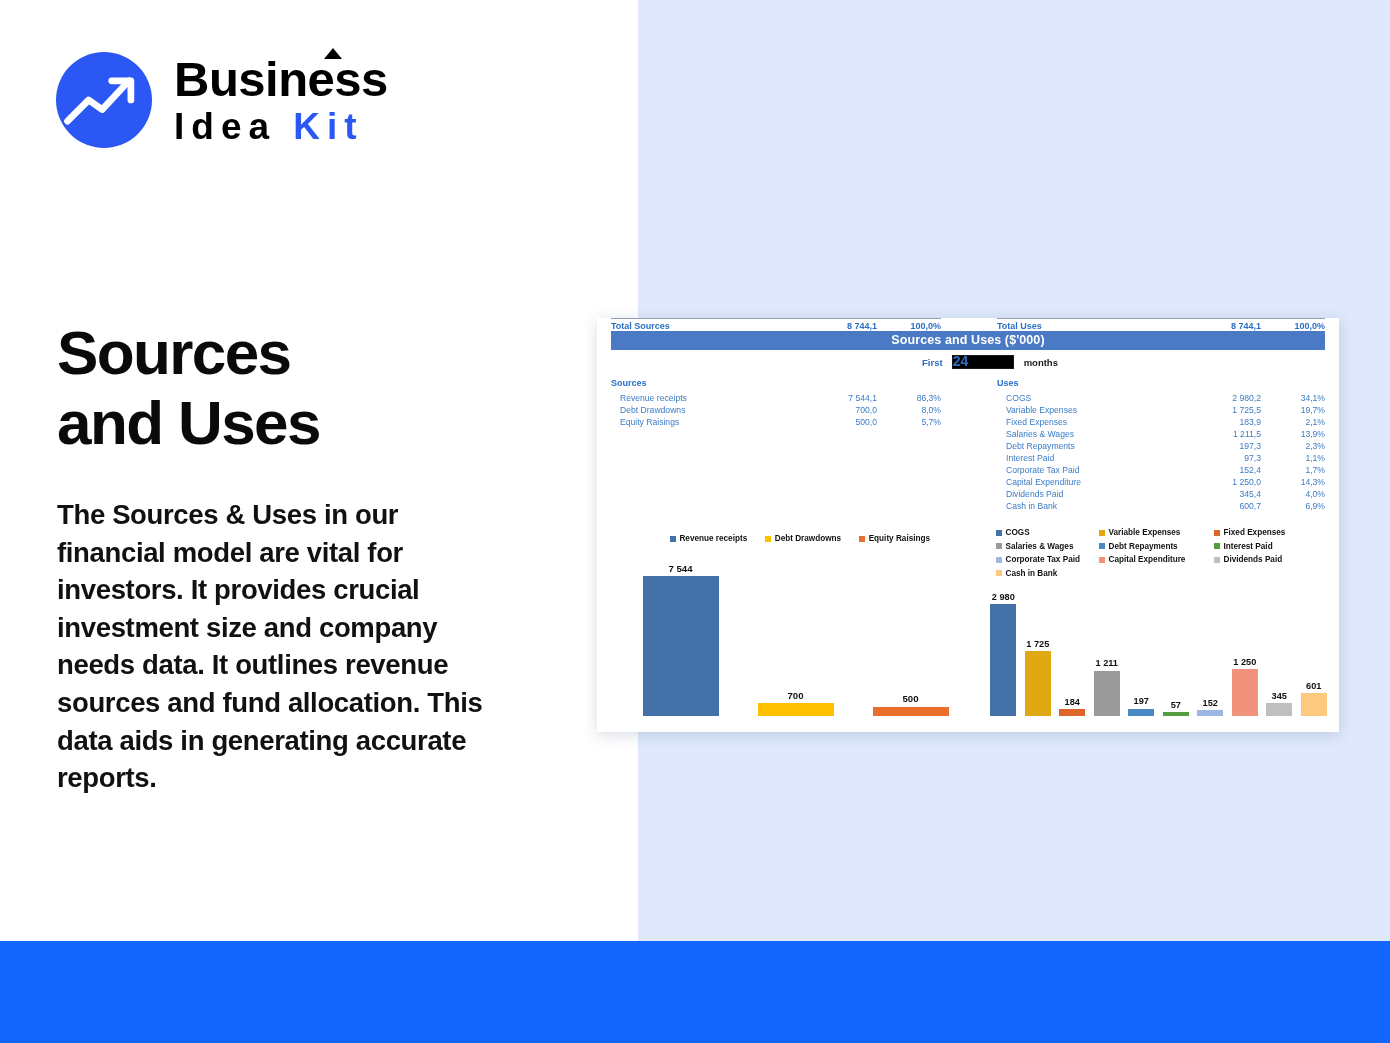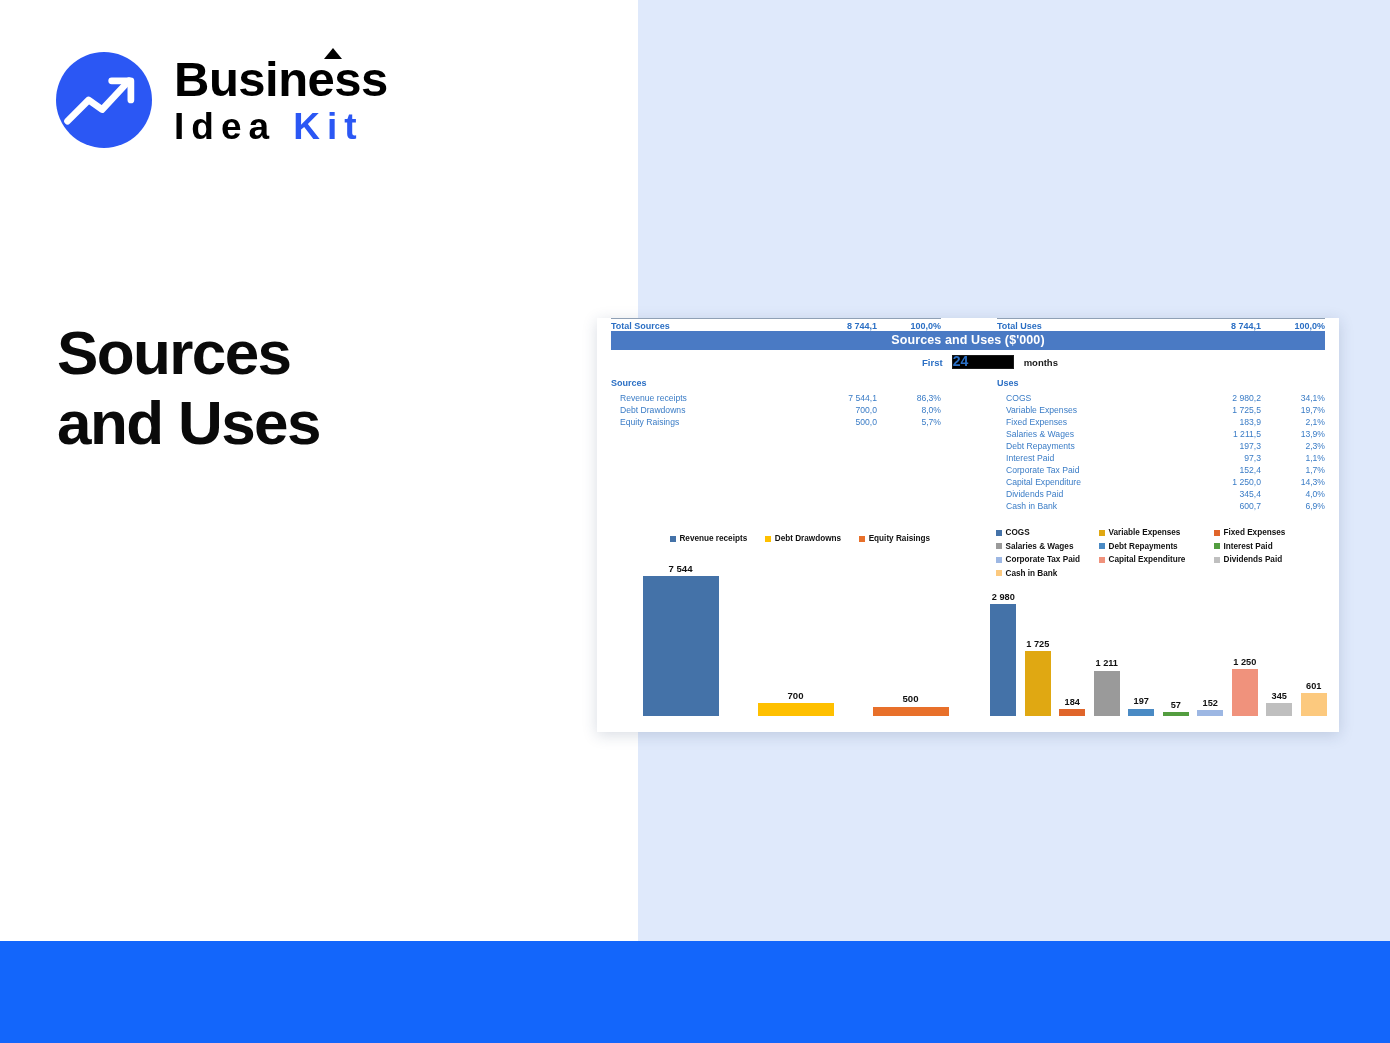--- a/index.html
+++ b/index.html
@@ -148,20 +148,21 @@
         <span class="circumflex"></span>
       </div>
       <div class="logo-line2">
         <span>Idea</span><span>&nbsp;</span><span class="logo-kit">Kit</span>
       </div>
     </div>
   </div>
 
   <div class="headline" style="white-space:pre-line;">Sources
 and Uses</div>
+  <div class="body-copy">The Sources &amp; Uses in our financial model are vital for investors. It provides crucial investment size and company needs data. It outlines revenue sources and fund allocation. This data aids in generating accurate reports.</div>
 
   <div class="sheet-card">
 
     <div class="sheet-title">Sources and Uses ($'000)</div>
 
     <div class="first-row">
       <span class="lbl-first">First</span>
       <div class="months-box">24</div>
       <span class="lbl-months">months</span>
     </div>

